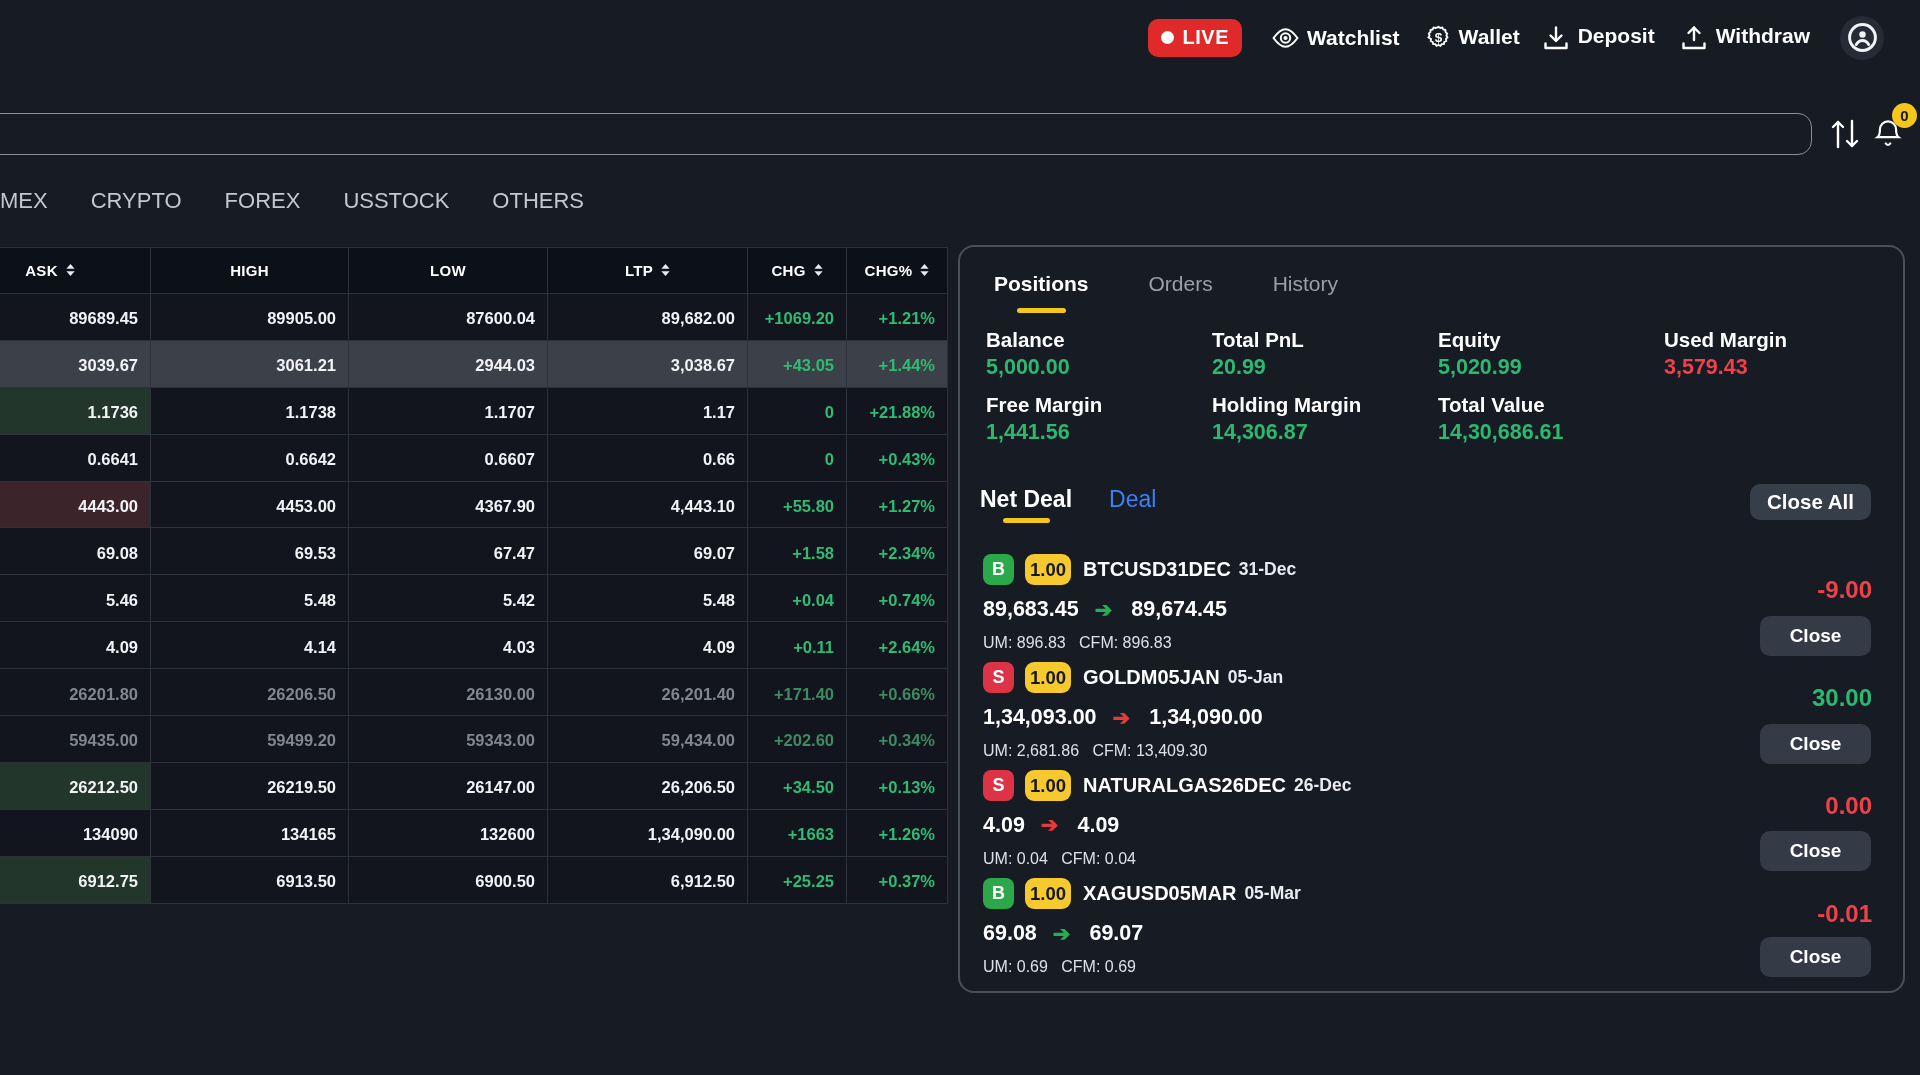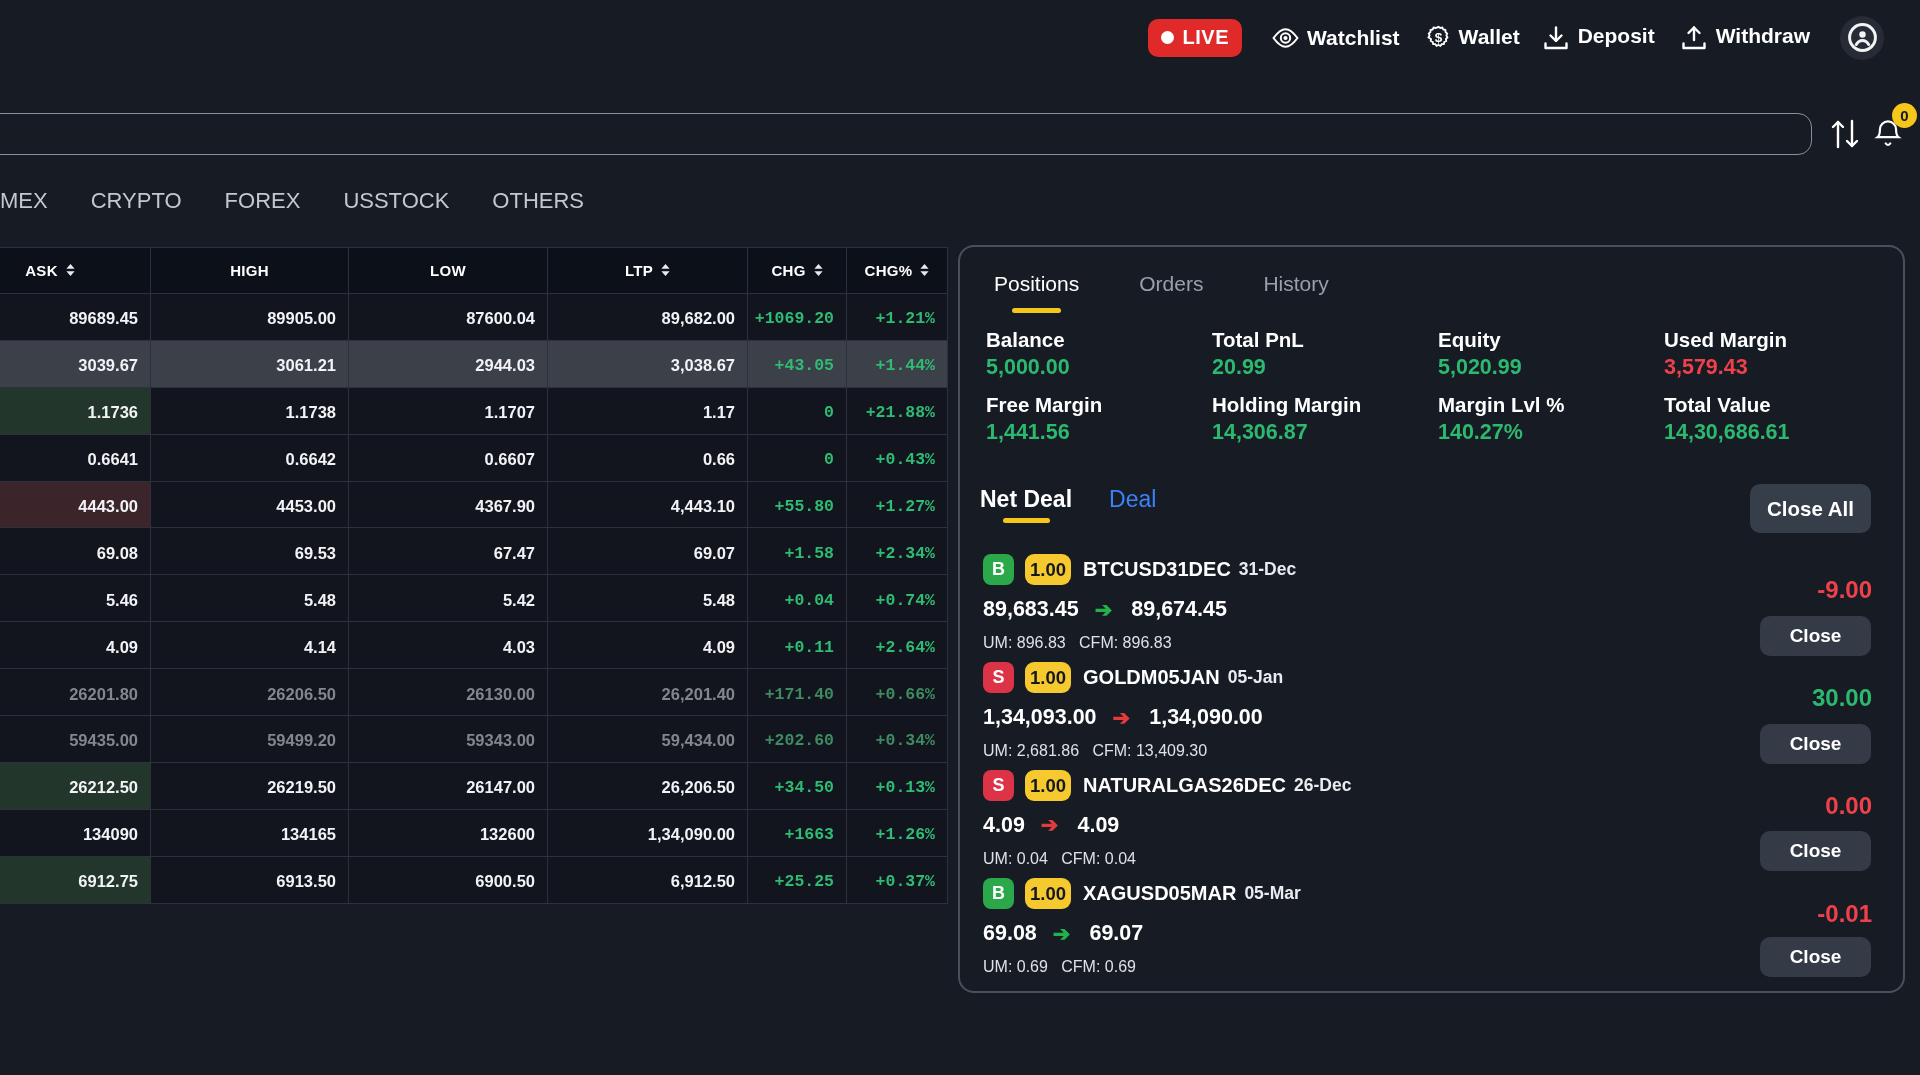--- a/index.html
+++ b/index.html
@@ -54,51 +54,51 @@
   table.quotes col.c3{width:199px} table.quotes col.c4{width:200px}
   table.quotes col.c5{width:99px}  table.quotes col.c6{width:101px}
   table.quotes th {
     background:#0c1019; height:46px; font-size:15px; color:#fff; font-weight:bold;
     border:1px solid #2c313b; text-align:center; letter-spacing:0.3px;
   }
   table.quotes td {
     height:46.9px; border:1px solid #2c313b; text-align:right; padding-right:12px;
     padding-top:4px; color:#f2f3f6;
   }
-  table.quotes td.g { color:#2fbb73;font-family:Liberation Mono, monospace; }
+  table.quotes td.g { color:#2fbb73; }
   table.quotes tr.dim td { color:#81868f; }
   table.quotes tr.dim td.g { color:#3e8a61; }
   table.quotes tr.hl td { background:#3c4048; }
   table.quotes td.askg { background:#22362c; }
   table.quotes td.askr { background:#3b252b; }
   .sort-glyph { display:inline-block; vertical-align:0px; margin-left:8px; }
   
   .panel {
     position:absolute; left:958px; top:245px; width:947px; height:748px;
     border:2px solid #4a505a; border-radius:16px; background:#171b24;
   }
   .ptabs { position:absolute; left:34px; top:25px; display:flex; gap:60px; font-size:21px; }
   .ptab { color:#9aa0ab; }
-  .ptab.active { color:#fff; font-weight:normal; }
+  .ptab.active { color:#fff; font-weight:bold; }
   .ptab.active .ul { margin:12px auto 0; height:5px; background:#f5c71a; border-radius:3px; width:49px; }
   .stats { position:absolute; left:26px; top:81px; width:910px; }
   .srow { display:flex; }
   .scell { flex:0 0 226px; }
   .slabel { font-size:20.5px; font-weight:bold; color:#fff; }
   .sval { font-size:21.5px; font-weight:bold; margin-top:3px; }
   .sval.green { color:#2cb96f; }
   .sval.red { color:#f0414b; }
   .srow + .srow { margin-top:13px; }
   .dealtabs { position:absolute; left:20px; top:239px; display:flex; gap:37px; font-size:23px;text-align:right; }
   .dtab { color:#3b82f6; }
   .dtab.active { color:#fff; font-weight:bold; }
   .dtab.active .ul { margin:5px auto 0; height:5px; background:#f5c71a; border-radius:3px; width:47px; }
   .closeall {
     position:absolute; right:32px; top:237px; background:#363e49; color:#fff;
-    font-size:20.5px; font-weight:bold; border-radius:10px; width:121px; height:49px;
+    font-size:20.5px; font-weight:bold; border-radius:10px; width:121px; height:36px;
     display:flex; align-items:center; justify-content:center;
   }
   
   .pos { position:absolute; left:23px; right:24px; }
   .badge-b { width:31px; height:31px; border-radius:8px; background:#2ba94a; color:#fff;
     font-weight:bold; font-size:18px; display:inline-flex; align-items:center; justify-content:center; }
   .badge-s { width:31px; height:31px; border-radius:8px; background:#dd3347; color:#fff;
     font-weight:bold; font-size:18px; display:inline-flex; align-items:center; justify-content:center; }
   .badge-q { height:31px; border-radius:9px; background:#f6c92f; color:#15181f;
     font-weight:bold; font-size:18.5px; display:inline-flex; align-items:center; justify-content:center;
@@ -350,24 +350,20 @@
       <div class="srow">
         <div class="scell">
           <div class="slabel">Free Margin</div>
           <div class="sval green">1,441.56</div>
         </div>
         <div class="scell">
           <div class="slabel">Holding Margin</div>
           <div class="sval green">14,306.87</div>
         </div>
         <div class="scell">
-          <div class="slabel">Margin Lvl %</div>
-          <div class="sval green">140.27%</div>
-        </div>
-        <div class="scell">
           <div class="slabel">Total Value</div>
           <div class="sval green">14,30,686.61</div>
         </div>
       </div>
     </div>
     <div class="dealtabs">
       <div class="dtab active">Net Deal<div class="ul"></div></div>
       <div class="dtab">Deal</div>
     </div>
     <div class="closeall">Close All</div>

